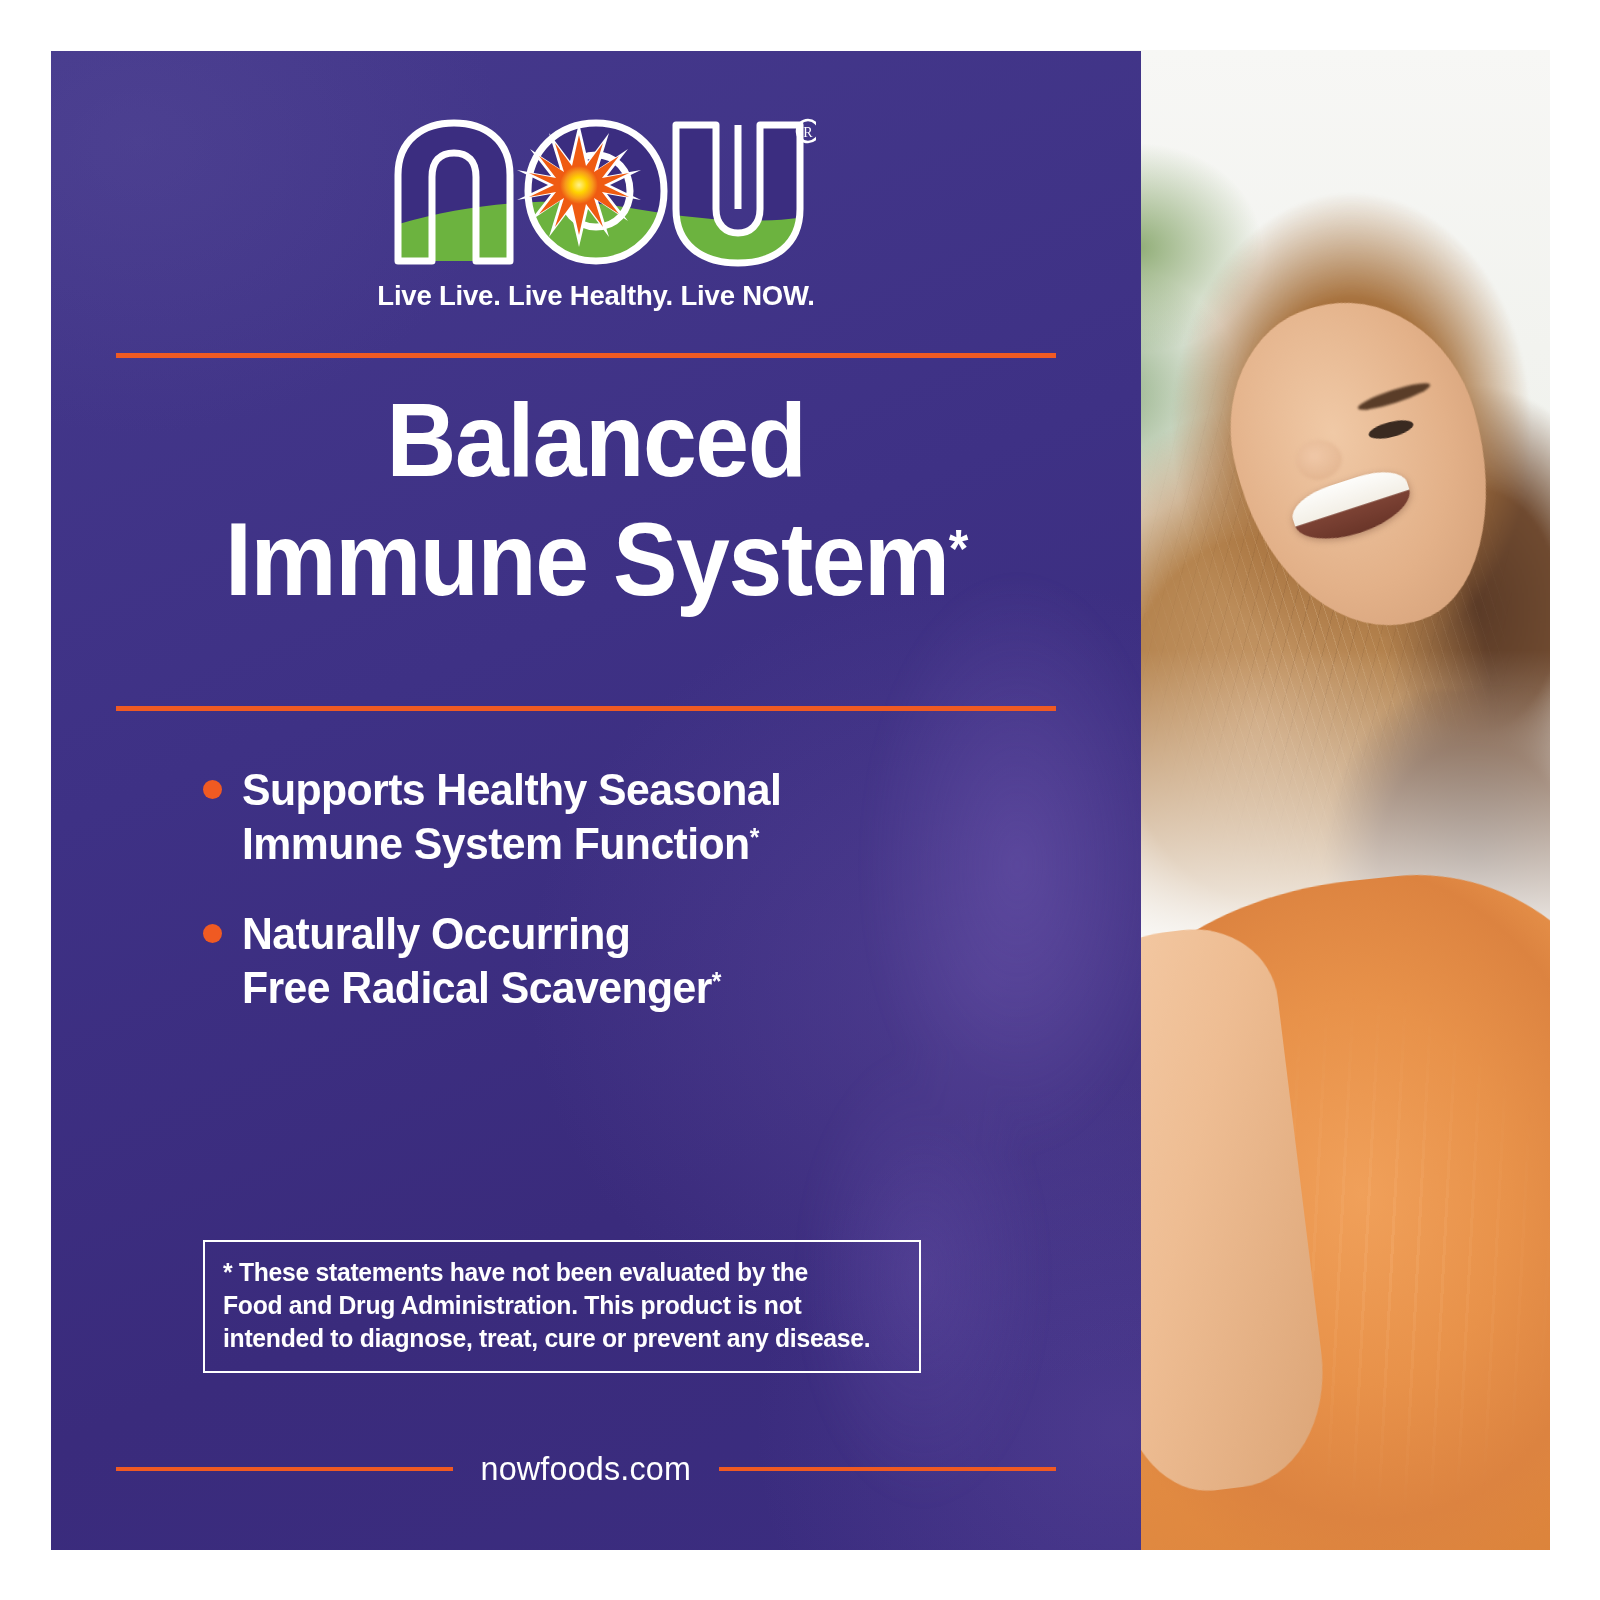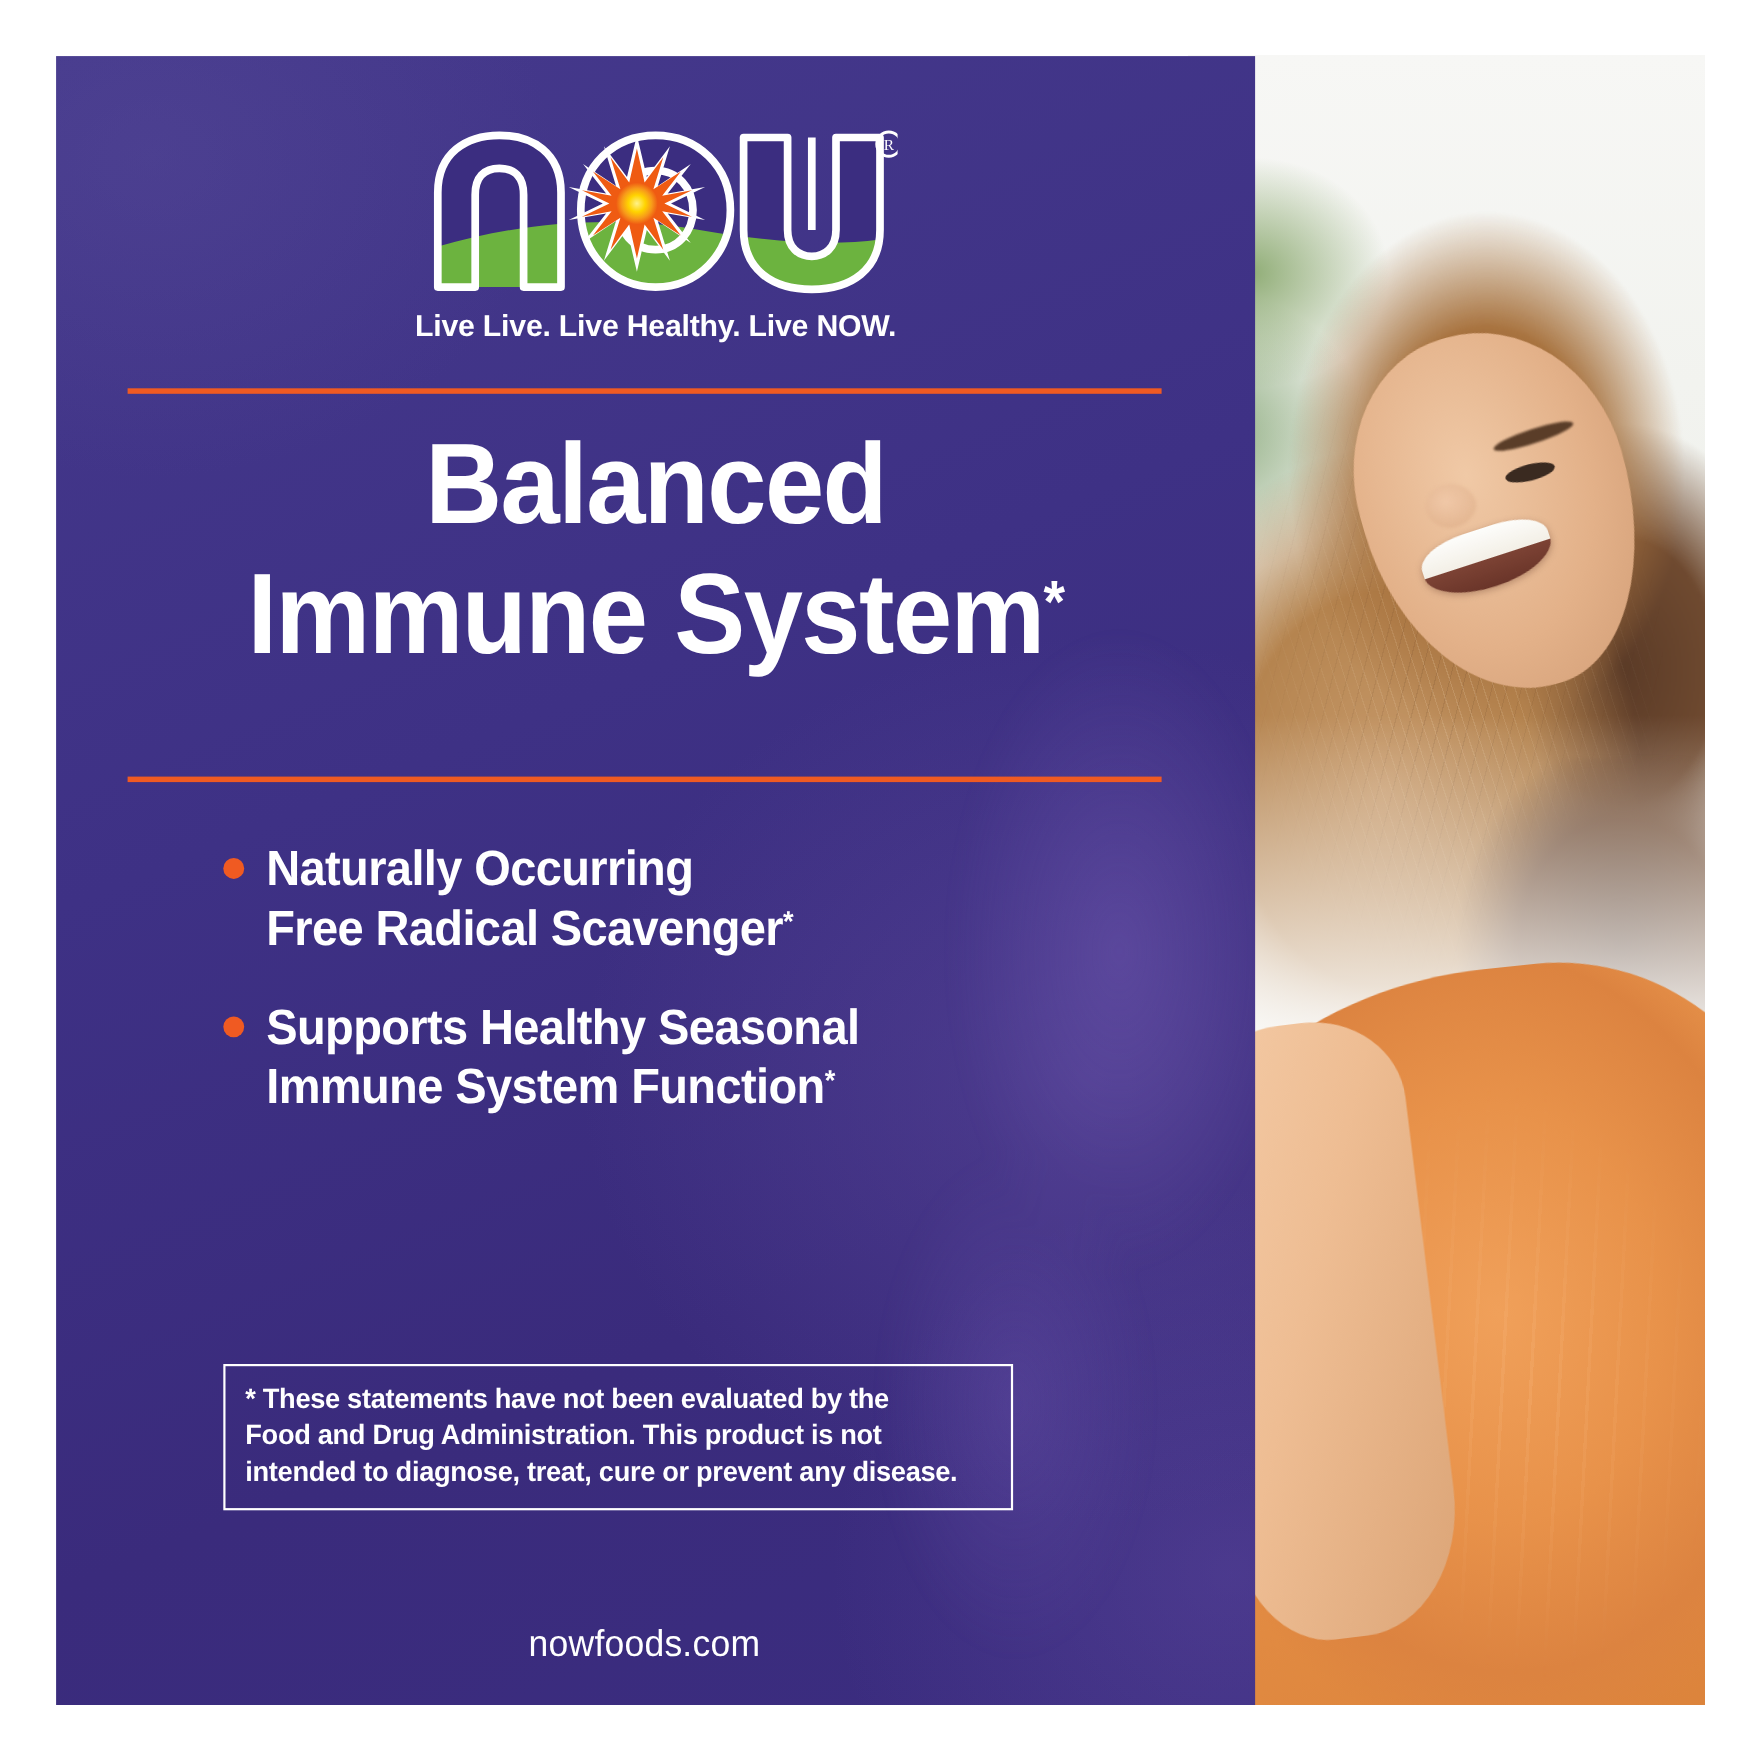--- a/index.html
+++ b/index.html
@@ -294,21 +294,20 @@
 
   
   .footer {
     position: absolute;
     left: 65px;
     right: 85px;
     top: 1398px;
     display: flex;
     align-items: center;
     gap: 22px;
-    flex-direction: column;
   }
   .footer .line-seg {
     flex: 1 1 auto;
     height: 4px;
     background: #f05a22;
   }
   .footer-url {
     flex: 0 0 auto;
     color: #ffffff;
     font-size: 34px;
@@ -391,30 +390,30 @@
       <div class="headline">
         <span class="line">Balanced</span>
         <span class="line"><span>Immune System</span><sup>*</sup></span>
       </div>
 
       <div class="bullets">
 
         <div class="bullet-row">
           <div class="bullet-dot"></div>
           <div class="bullet-text">
-            <span>Naturally Occurring</span><br>
-            <span>Free Radical Scavenger</span><sup>*</sup>
+            <span>Supports Healthy Seasonal</span><br>
+            <span>Immune System Function</span><sup>*</sup>
           </div>
         </div>
 
         <div class="bullet-row">
           <div class="bullet-dot"></div>
           <div class="bullet-text">
-            <span>Supports Healthy Seasonal</span><br>
-            <span>Immune System Function</span><sup>*</sup>
+            <span>Naturally Occurring</span><br>
+            <span>Free Radical Scavenger</span><sup>*</sup>
           </div>
         </div>
 
 
       </div>
 
       <div class="disclaimer">
         <p>* These statements have not been evaluated by the Food and Drug Administration. This product is not intended to diagnose, treat, cure or prevent any disease.</p>
       </div>
 

